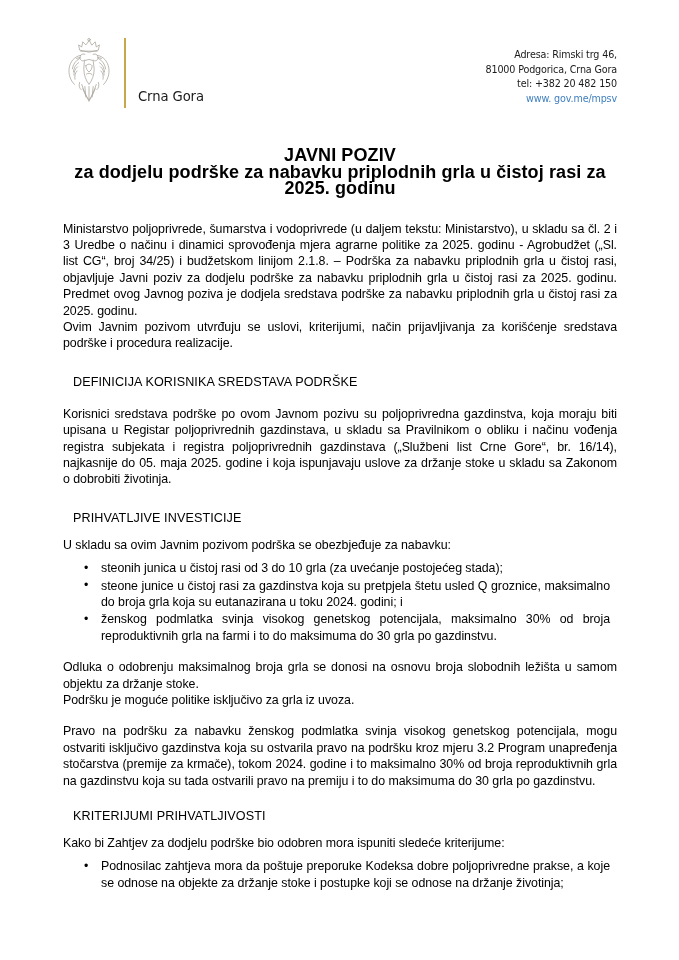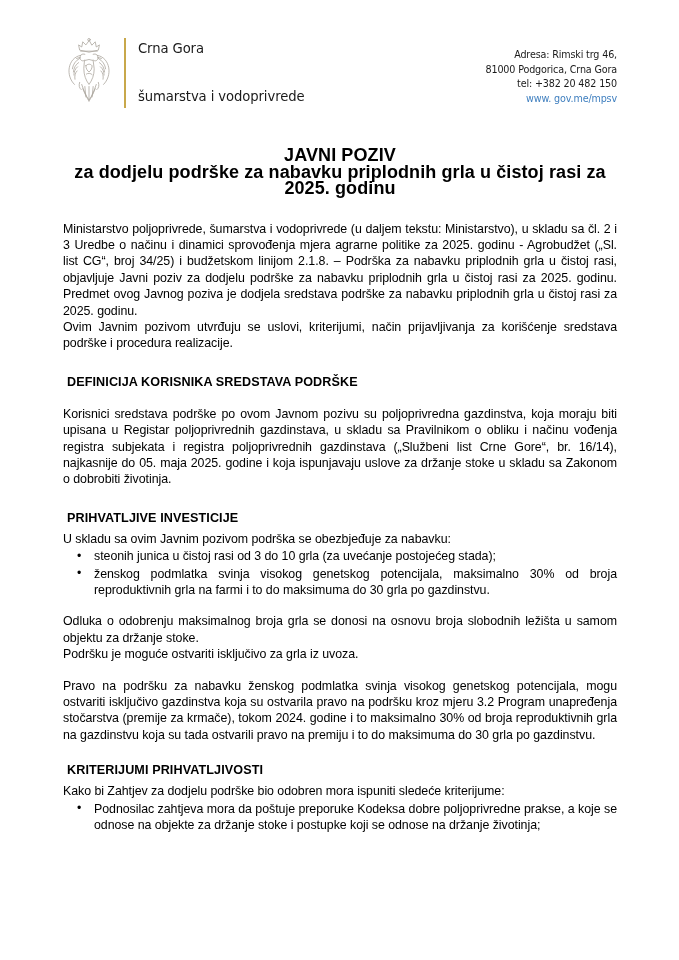--- a/index.html
+++ b/index.html
@@ -114,31 +114,31 @@
     text-align: justify;
     text-justify: inter-word;
     letter-spacing: -0.05px;
   }
 
   p.para.gap {
     margin-top: 15px;
   }
 
   h2.section {
-    margin: 4px;
+    margin: 10px;
     font-size: 12.6px;
-    font-weight: bold;
+    font-weight: normal;
     line-height: 17px;
     letter-spacing: 0.1px;
   }
   h2.section.spaced-above { margin-top: 22px; }
   h2.section.tight-above  { margin-top: 19px; }
 
   ul.bullets {
-    margin: 0;
+    margin: 7px;
     padding: 0;
     list-style: none;
   }
   ul.bullets li {
     position: relative;
     padding-left: 31px;
     font-size: 12.4px;
     line-height: 16.4px;
     text-align: justify;
     letter-spacing: -0.05px;
@@ -199,21 +199,20 @@
 
           <path d="M32 88 C30 94 31 99 35 102"></path>
           <path d="M68 88 C70 94 69 99 65 102"></path>
         </g>
       </svg>
 
       <div class="brand-divider"></div>
 
       <div class="brand-lines">
         <div>Crna Gora</div>
-        <div>šumarstva i vodoprivrede</div>
       </div>
     </div>
 
     <div class="contact">
       <div>Adresa: Rimski trg 46,</div>
       <div>81000 Podgorica, Crna Gora</div>
       <div>tel: +382 20 482 150</div>
       <div class="web">www. gov.me/mpsv</div>
     </div>
   </div>
@@ -229,25 +228,26 @@
     <p class="para">Ovim Javnim pozivom utvrđuju se uslovi, kriterijumi, način prijavljivanja za korišćenje sredstava podrške i procedura realizacije.</p>
 
     <h2 class="section spaced-above">DEFINICIJA KORISNIKA SREDSTAVA PODRŠKE</h2>
     <p class="para gap">Korisnici sredstava podrške po ovom Javnom pozivu su poljoprivredna gazdinstva, koja moraju biti upisana u Registar poljoprivrednih gazdinstava, u skladu sa Pravilnikom o obliku i načinu vođenja registra subjekata i registra poljoprivrednih gazdinstava („Službeni list Crne Gore“, br. 16/14), najkasnije do 05. maja 2025. godine i koja ispunjavaju uslove za držanje stoke u skladu sa Zakonom o dobrobiti životinja.</p>
 
     <h2 class="section spaced-above">PRIHVATLJIVE INVESTICIJE</h2>
     <p class="para">U skladu sa ovim Javnim pozivom podrška se obezbjeđuje za nabavku:</p>
 
     <ul class="bullets">
       <li>steonih junica u čistoj rasi od 3 do 10 grla (za uvećanje postojećeg stada);</li>
+      <li>steone junice u čistoj rasi za gazdinstva koja su pretpjela štetu usled Q groznice, maksimalno do broja grla koja su eutanazirana u toku 2024. godini; i</li>
       <li>ženskog podmlatka svinja visokog genetskog potencijala, maksimalno 30% od broja reproduktivnih grla na farmi i to do maksimuma do 30 grla po gazdinstvu.</li>
     </ul>
 
     <p class="para gap">Odluka o odobrenju maksimalnog broja grla se donosi na osnovu broja slobodnih ležišta u samom objektu za držanje stoke.</p>
-    <p class="para">Podršku je moguće ostvariti isključivo za grla iz uvoza.</p>
+    <p class="para">Podršku je moguće politike isključivo za grla iz uvoza.</p>
     <p class="para gap">Pravo na podršku za nabavku ženskog podmlatka svinja visokog genetskog potencijala, mogu ostvariti isključivo gazdinstva koja su ostvarila pravo na podršku kroz mjeru 3.2 Program unapređenja stočarstva (premije za krmače), tokom 2024. godine i to maksimalno 30% od broja reproduktivnih grla na gazdinstvu koja su tada ostvarili pravo na premiju i to do maksimuma do 30 grla po gazdinstvu.</p>
 
     <h2 class="section tight-above">KRITERIJUMI PRIHVATLJIVOSTI</h2>
     <p class="para">Kako bi Zahtjev za dodjelu podrške bio odobren mora ispuniti sledeće kriterijume:</p>
 
     <ul class="bullets">
       <li>Podnosilac zahtjeva mora da poštuje preporuke Kodeksa dobre poljoprivredne prakse, a koje se odnose na objekte za držanje stoke i postupke koji se odnose na držanje životinja;</li>
     </ul>
 
   </div>

